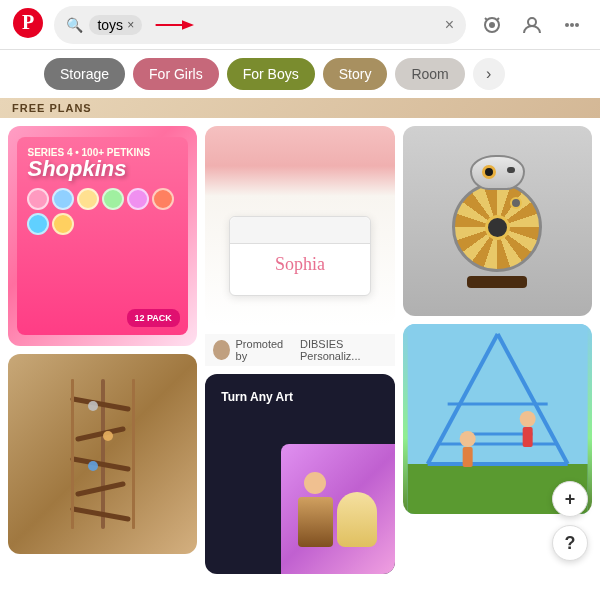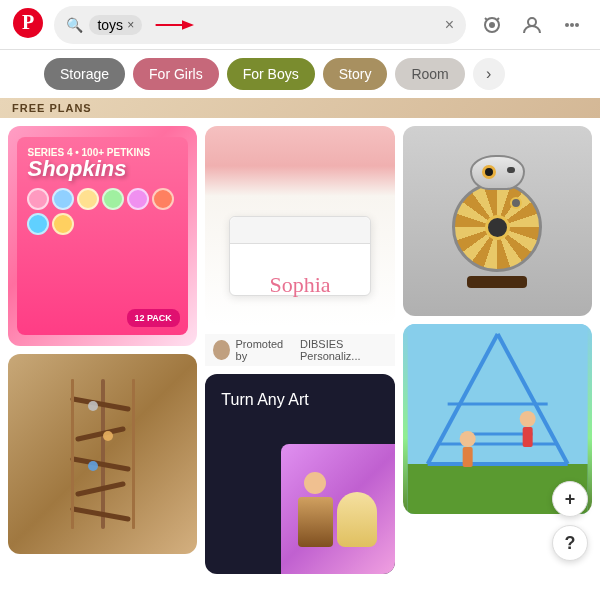--- a/index.html
+++ b/index.html
@@ -225,25 +225,25 @@
     .marble-run-structure {
       width: 60%;
       height: 85%;
       position: relative;
       display: flex;
       align-items: center;
       justify-content: center;
     }
 
     .sophia-text {
-      font-size: 22px;
+      font-size: 18px;
       color: #e87090;
       font-family: cursive;
       text-align: center;
-      margin-top: 28px;
+      margin-top: 10px;
     }
 
     .promoted-bar {
       background: #f8f8f8;
       padding: 4px 8px;
       display: flex;
       align-items: center;
       gap: 6px;
       font-size: 11px;
       color: #555;
@@ -272,22 +272,22 @@
       display: flex;
       flex-direction: column;
       align-items: flex-start;
       justify-content: flex-start;
       padding: 16px;
       position: relative;
       overflow: hidden;
     }
 
     .plush-ad-title {
-      font-size: 16px;
-      font-weight: 400;
+      font-size: 12px;
+      font-weight: 700;
       color: #fff;
       line-height: 1.2;
     }
 
     .plush-ad-highlight {
       color: #c060d0;
     }
 
     .plush-ad-image {
       position: absolute;

